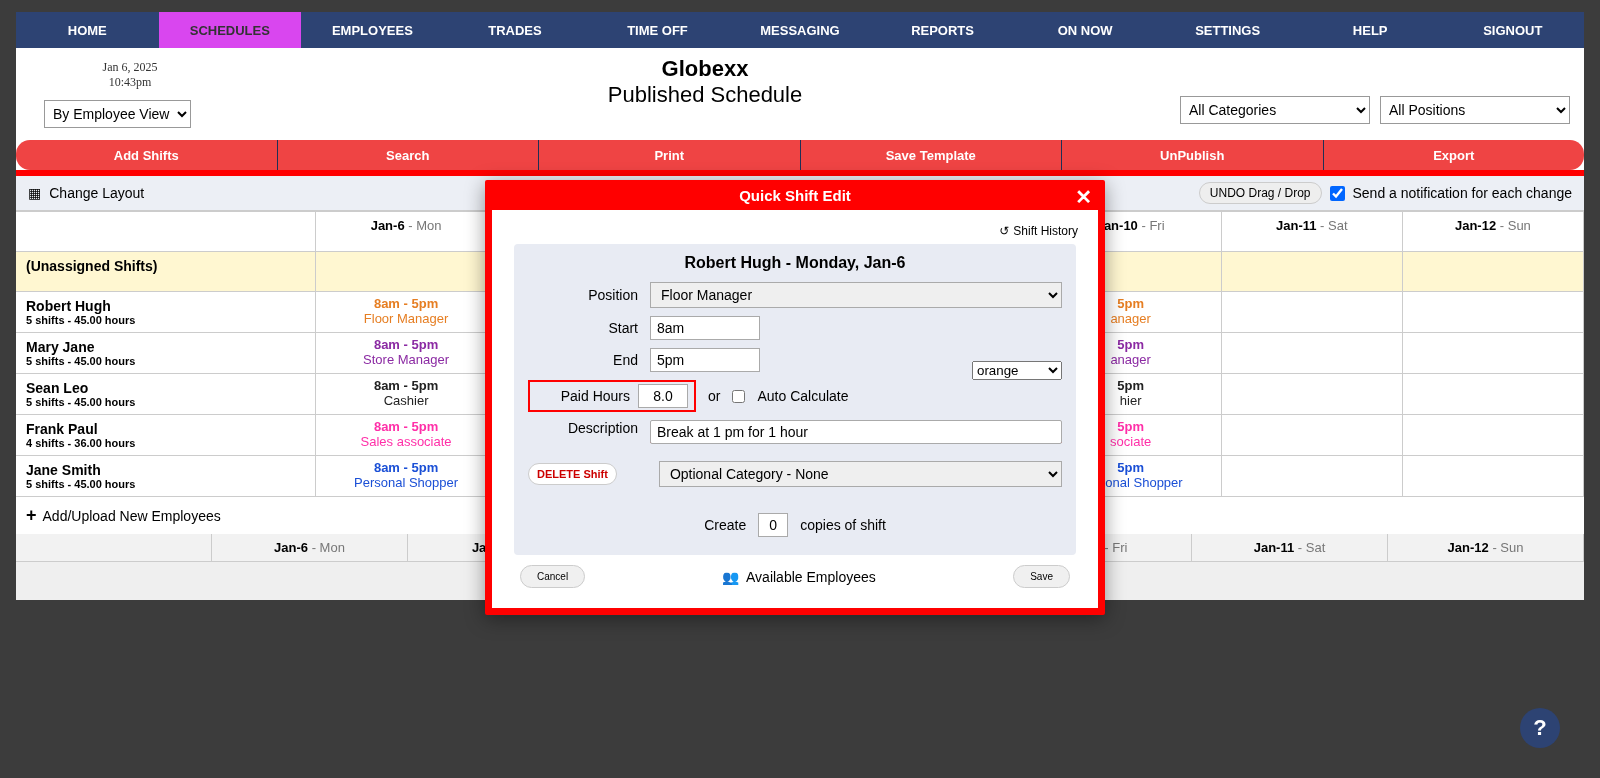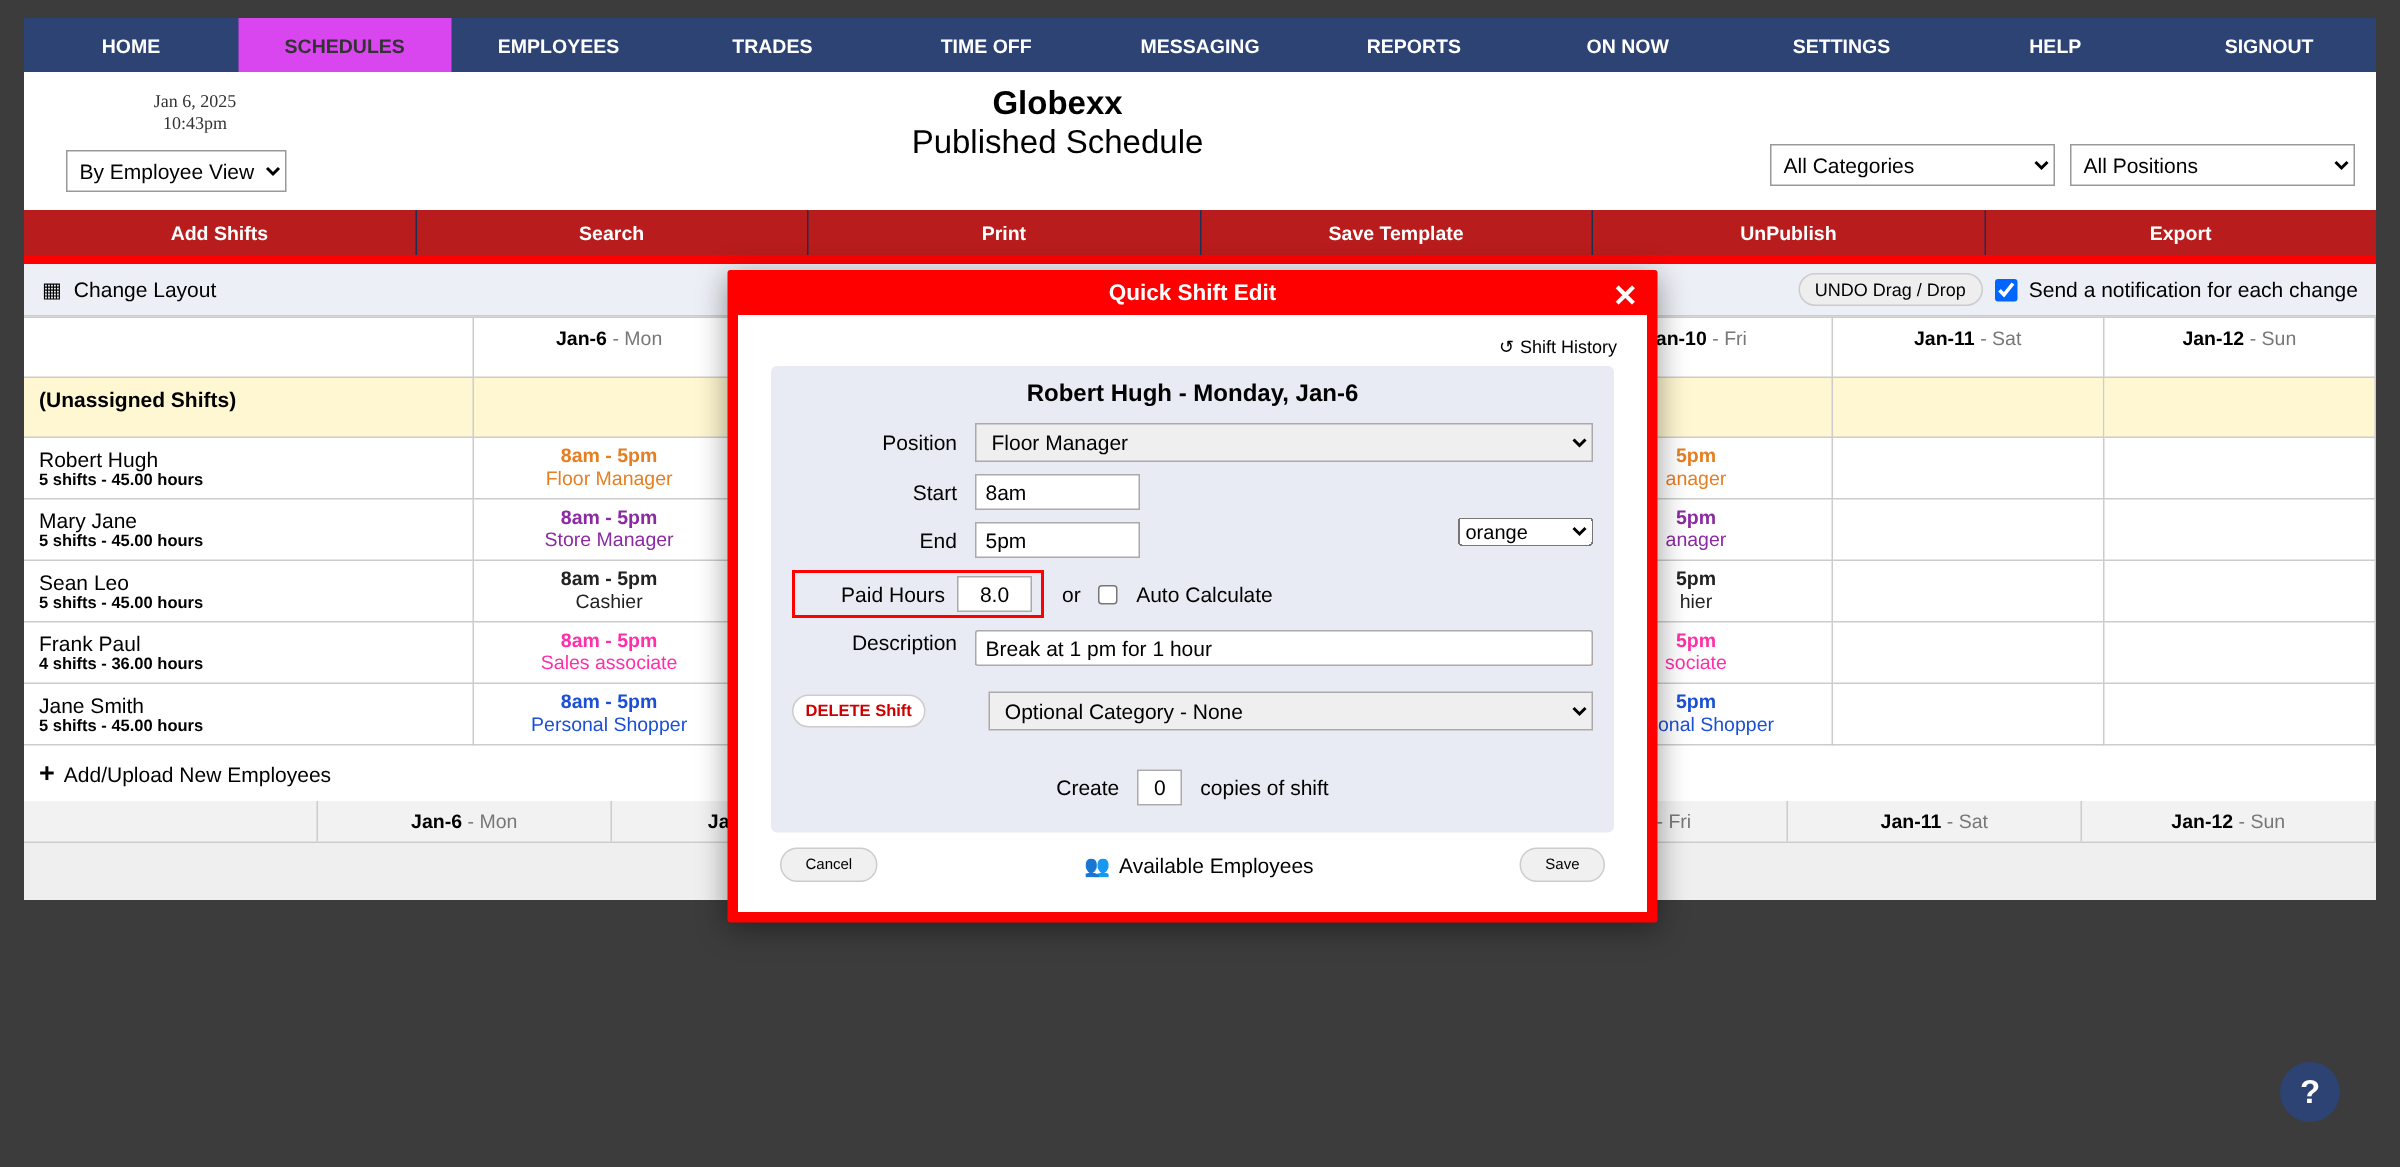--- a/index.html
+++ b/index.html
@@ -14,42 +14,42 @@
 
 .header-row { display:flex; padding:8px 14px; align-items:flex-start; }
 .header-left { font-size:12px; color:#333; text-align:center; padding-top:4px; width:200px;font-family:Liberation Serif, serif;}
 .header-center { flex:1; text-align:center; }
 .header-center .company { font-size:22px; font-weight:bold; }
 .header-center .sched { font-size:22px; font-weight:normal; }
 .header-row select { font-size:14px; padding:4px; border:1px solid #999; background:#fff; }
 .header-selects { display:flex; gap:10px; margin-left:auto; align-items:flex-end; }
 
 
-.actionbar { display:flex; background:#b91c1c; color:#fff; height:30px; margin-top:4px;}
+.actionbar { display:flex; background:#ef4444; color:#fff; height:30px; margin-top:4px;border-radius:14px;}
 .actionbar > div { flex:1; display:flex; align-items:center; justify-content:center; font-weight:bold; font-size:13px; cursor:pointer; border-right:1px solid #1e2f55;}
 .actionbar > div:last-child{border-right:none;}
 .red-stripe{background:#ff0000;height:6px;}
 
 
 .toolbar { display:flex; align-items:center; padding:6px 12px; gap:8px; background:#eceff5; border-bottom:1px solid #ccc;}
 .toolbar .spacer{flex:1;}
 .undo-btn{background:#eee;border:1px solid #ccc;border-radius:12px;padding:3px 10px;font-size:12px;cursor:pointer;}
 .toolbar input[type=checkbox]{width:15px;height:15px;accent-color:#0066ff;}
 
 
 .sched-table{display:flex;flex-direction:column;border-top:1px solid #ccc;}
 .sched-head,.sched-row{display:flex;}
 .sched-head{background:#fff;}
 .name-cell{width:300px;border-right:1px solid #ccc;border-bottom:1px solid #ccc;padding:6px 10px;}
 .day-cell{flex:1;border-right:1px solid #ccc;border-bottom:1px solid #ccc;padding:4px 2px;text-align:center;min-height:40px;}
 .sched-head .name-cell{background:#fff;}
 .sched-head .day-cell{font-weight:bold;font-size:13px;padding:6px 2px;}
 .sched-head .day-cell span.light{font-weight:normal;color:#777;}
 .row-yellow .name-cell,.row-yellow .day-cell{background:#fff7d1;}
-.emp-name{font-weight:normal;font-size:14px;}
+.emp-name{font-weight:bold;font-size:14px;}
 .emp-sub{font-size:11px;font-weight:bold;}
 .shift-time{font-weight:bold;font-size:13px;}
 .shift-pos{font-size:13px;}
 .foot-dates{display:flex;background:#f2f2f2;}
 .foot-dates>div{flex:1;text-align:center;font-weight:bold;font-size:13px;padding:6px;border-right:1px solid #ccc;}
 .foot-dates>div span.light{font-weight:normal;color:#777;}
 .foot-name{width:300px;border-right:1px solid #ccc;}
 
 .week-picker{display:flex;align-items:center;justify-content:center;gap:12px;padding:6px 0;background:#efefef;border-top:1px solid #ccc;font-weight:bold;font-size:15px;}
 .chev{font-size:22px;cursor:pointer;}
@@ -302,21 +302,21 @@
       <div class="shift-history">
         <span>↺</span>
         <span>Shift History</span>
       </div>
       <div class="modal-body">
         <div class="edit-emp">Robert Hugh - Monday, Jan-6</div>
         <div class="form-row">
           <div class="form-label">Position</div>
           <select><option>Floor Manager</option></select>
         </div>
-        <div style="display:flex;align-items:center;">
+        <div style="display:flex;align-items:flex-end;">
           <div style="flex:1;">
             <div class="form-row">
               <div class="form-label">Start</div>
               <input type="text" style="width: 110px;" value="8am">
             </div>
             <div class="form-row">
               <div class="form-label">End</div>
               <input type="text" style="width: 110px;" value="5pm">
             </div>
           </div>

